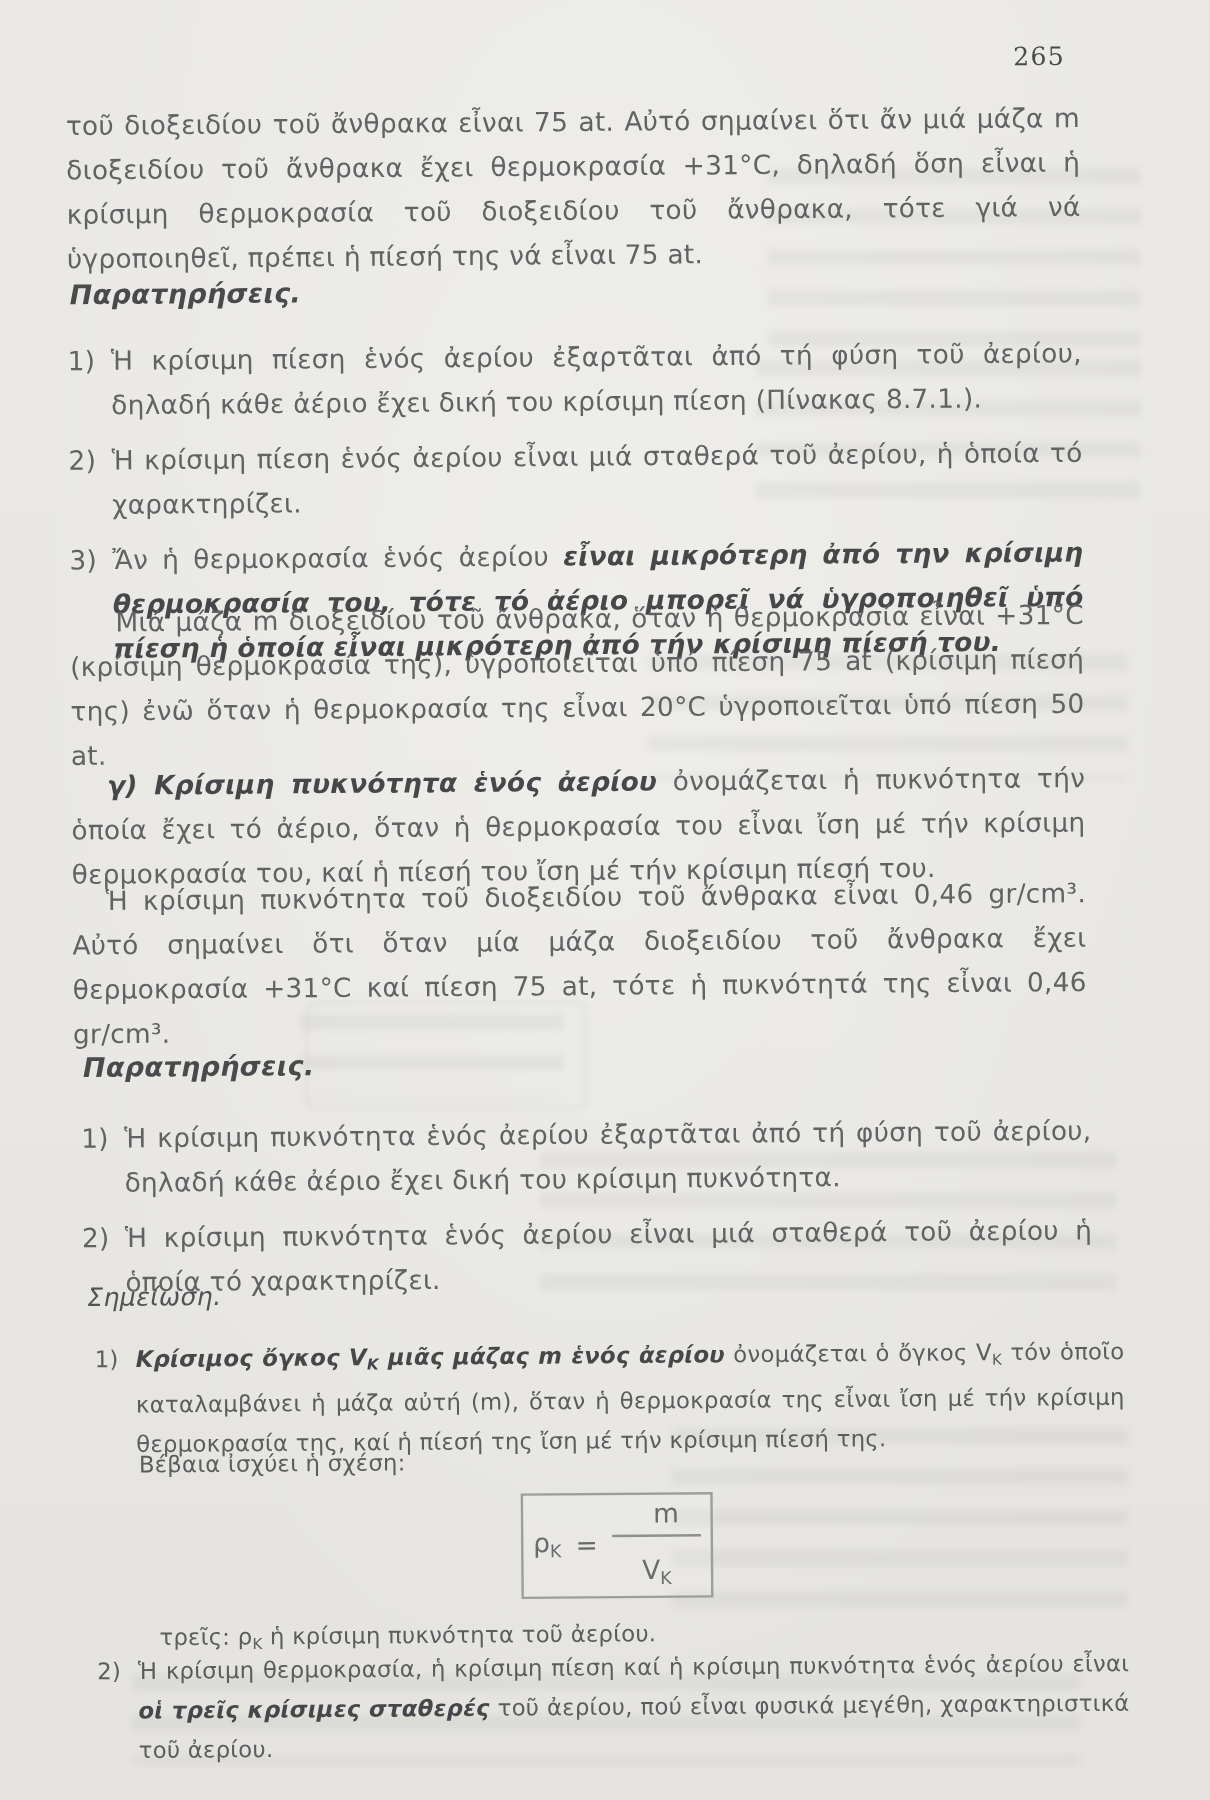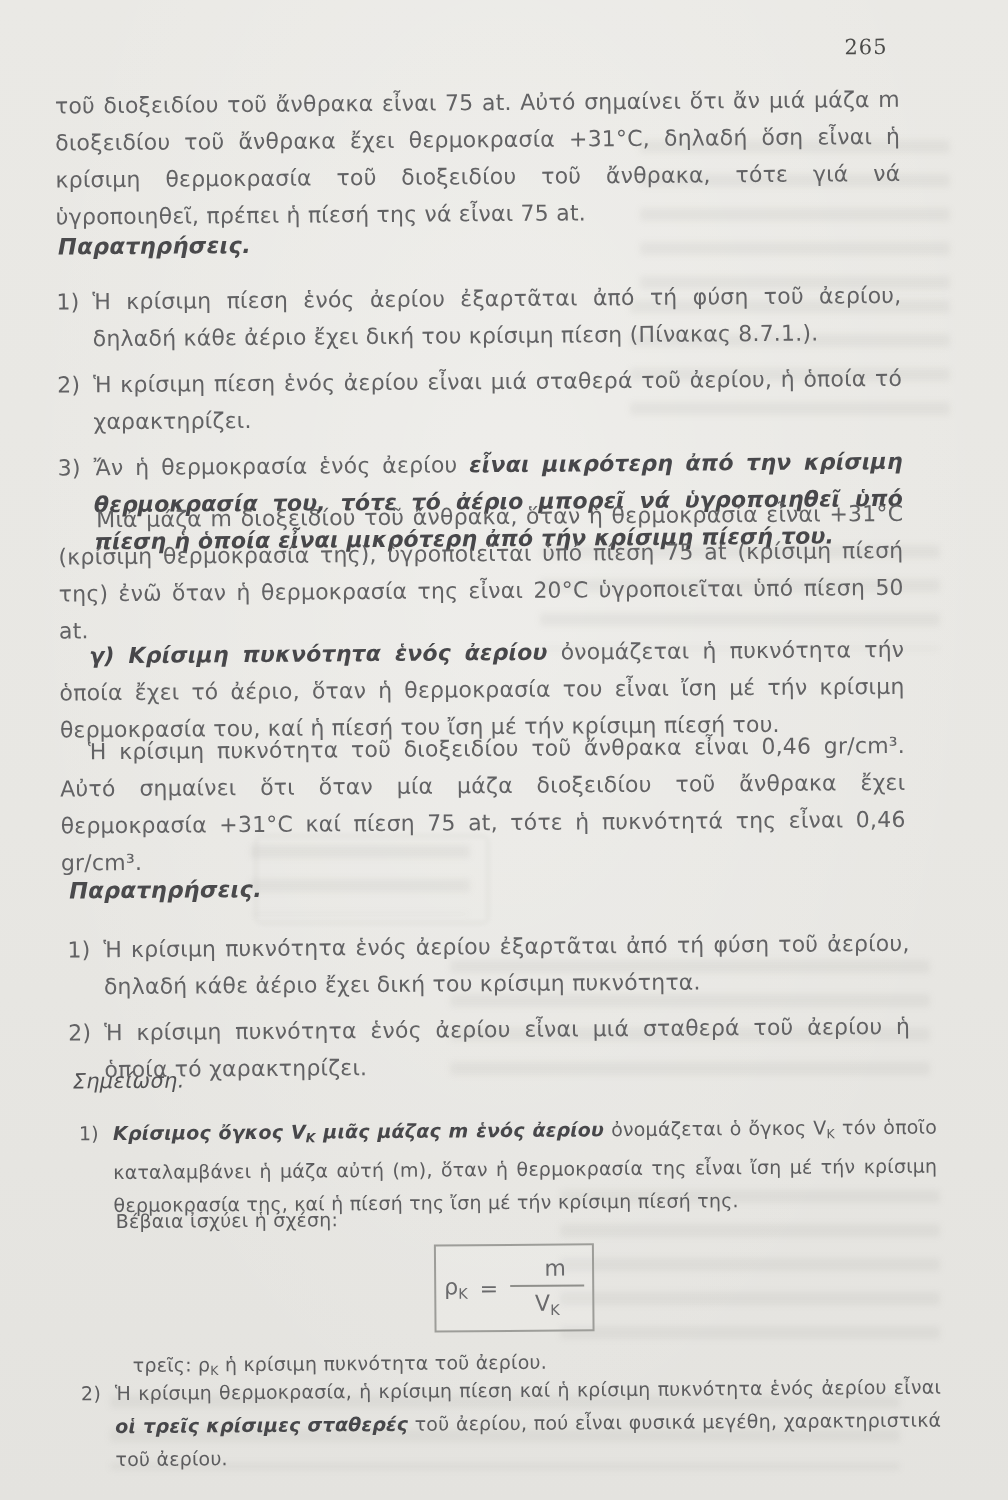--- a/index.html
+++ b/index.html
@@ -56,21 +56,21 @@
   .formula-box{
     width:156px;height:84px;
     border:2px solid #9d9d99;
     background:rgba(255,255,255,.12);
     display:flex;align-items:center;justify-content:center;gap:12px;
     font-size:22px;color:#6a6a6c;
   }
   .frac{display:flex;flex-direction:column;align-items:center;line-height:1;}
   .frac .fnum{padding-bottom:5px;transform:translateX(8px);}
   .frac .fbar{width:74px;height:2px;background:#8f8f8b;}
-  .frac .fden{padding-top:6px;}
+  .frac .fden{padding-top:18px;}
   .sub{font-size:.66em;vertical-align:-.30em;}
   .ghost{
     position:absolute;
     background:repeating-linear-gradient(to bottom, var(--ghost) 0 13px, rgba(0,0,0,0) 13px 34px);
     filter:blur(3px);opacity:.55;border-radius:4px;
     pointer-events:none;
   }
   .ghost-box{
     position:absolute;border:2px solid rgba(148,148,142,.28);
     border-radius:6px;filter:blur(2px);opacity:.5;pointer-events:none;

